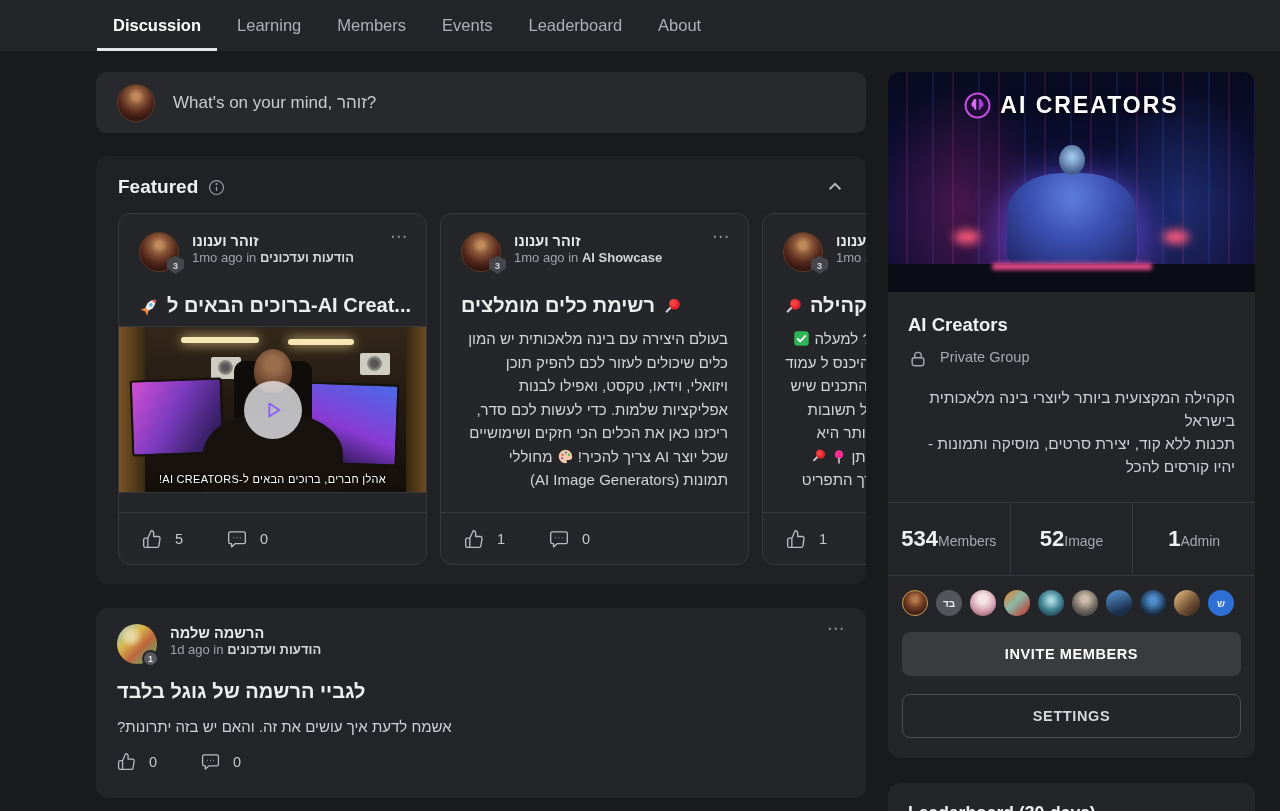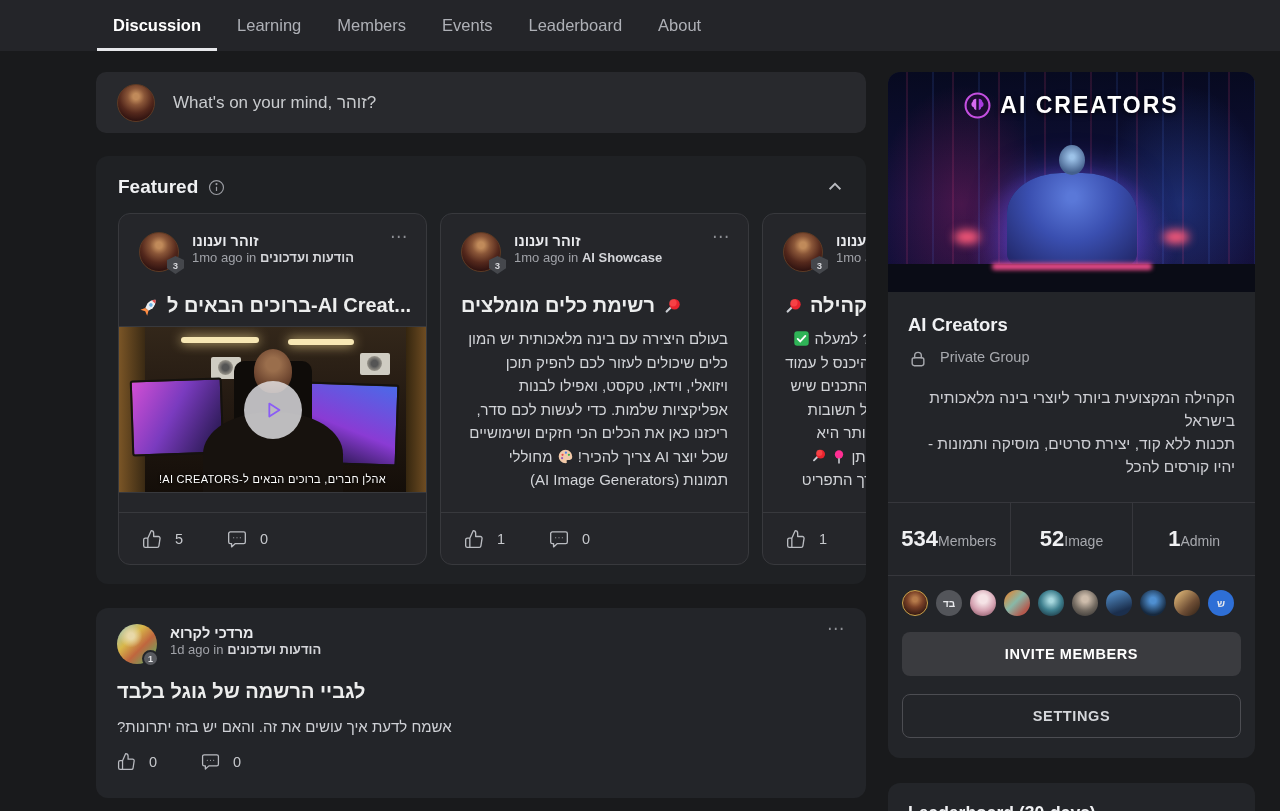--- a/index.html
+++ b/index.html
@@ -360,21 +360,21 @@
 
     </div>
   </div>
 
   <div class="card post">
     <div class="post-head">
       <span class="avatar avatar-mordechai" style="width:40px;height:40px;">
         <span class="level-circle">1</span>
       </span>
       <span class="fhead-text">
-        <div class="author">מרדכי לקרוא</div>
+        <div class="author">הרשמה שלמה</div>
         <div class="meta"><span>1d ago in</span>&nbsp;<b>הודעות ועדכונים</b></div>
       </span>
       <span class="dots">⋯</span>
     </div>
     <div class="post-title">לגביי הרשמה של גוגל בלבד</div>
     <div class="post-body">אשמח לדעת איך עושים את זה. והאם יש בזה יתרונות?</div>
     <div class="post-foot">
       <span class="react">
         <svg viewBox="0 0 24 24" width="19" height="19" fill="none" stroke="currentColor" stroke-width="1.6" stroke-linecap="round" stroke-linejoin="round">
           <path d="M14 9V5a3 3 0 0 0-3-3l-4 9v11h11.28a2 2 0 0 0 2-1.7l1.38-9a2 2 0 0 0-2-2.3zM7 22H4a2 2 0 0 1-2-2v-7a2 2 0 0 1 2-2h3"></path>

